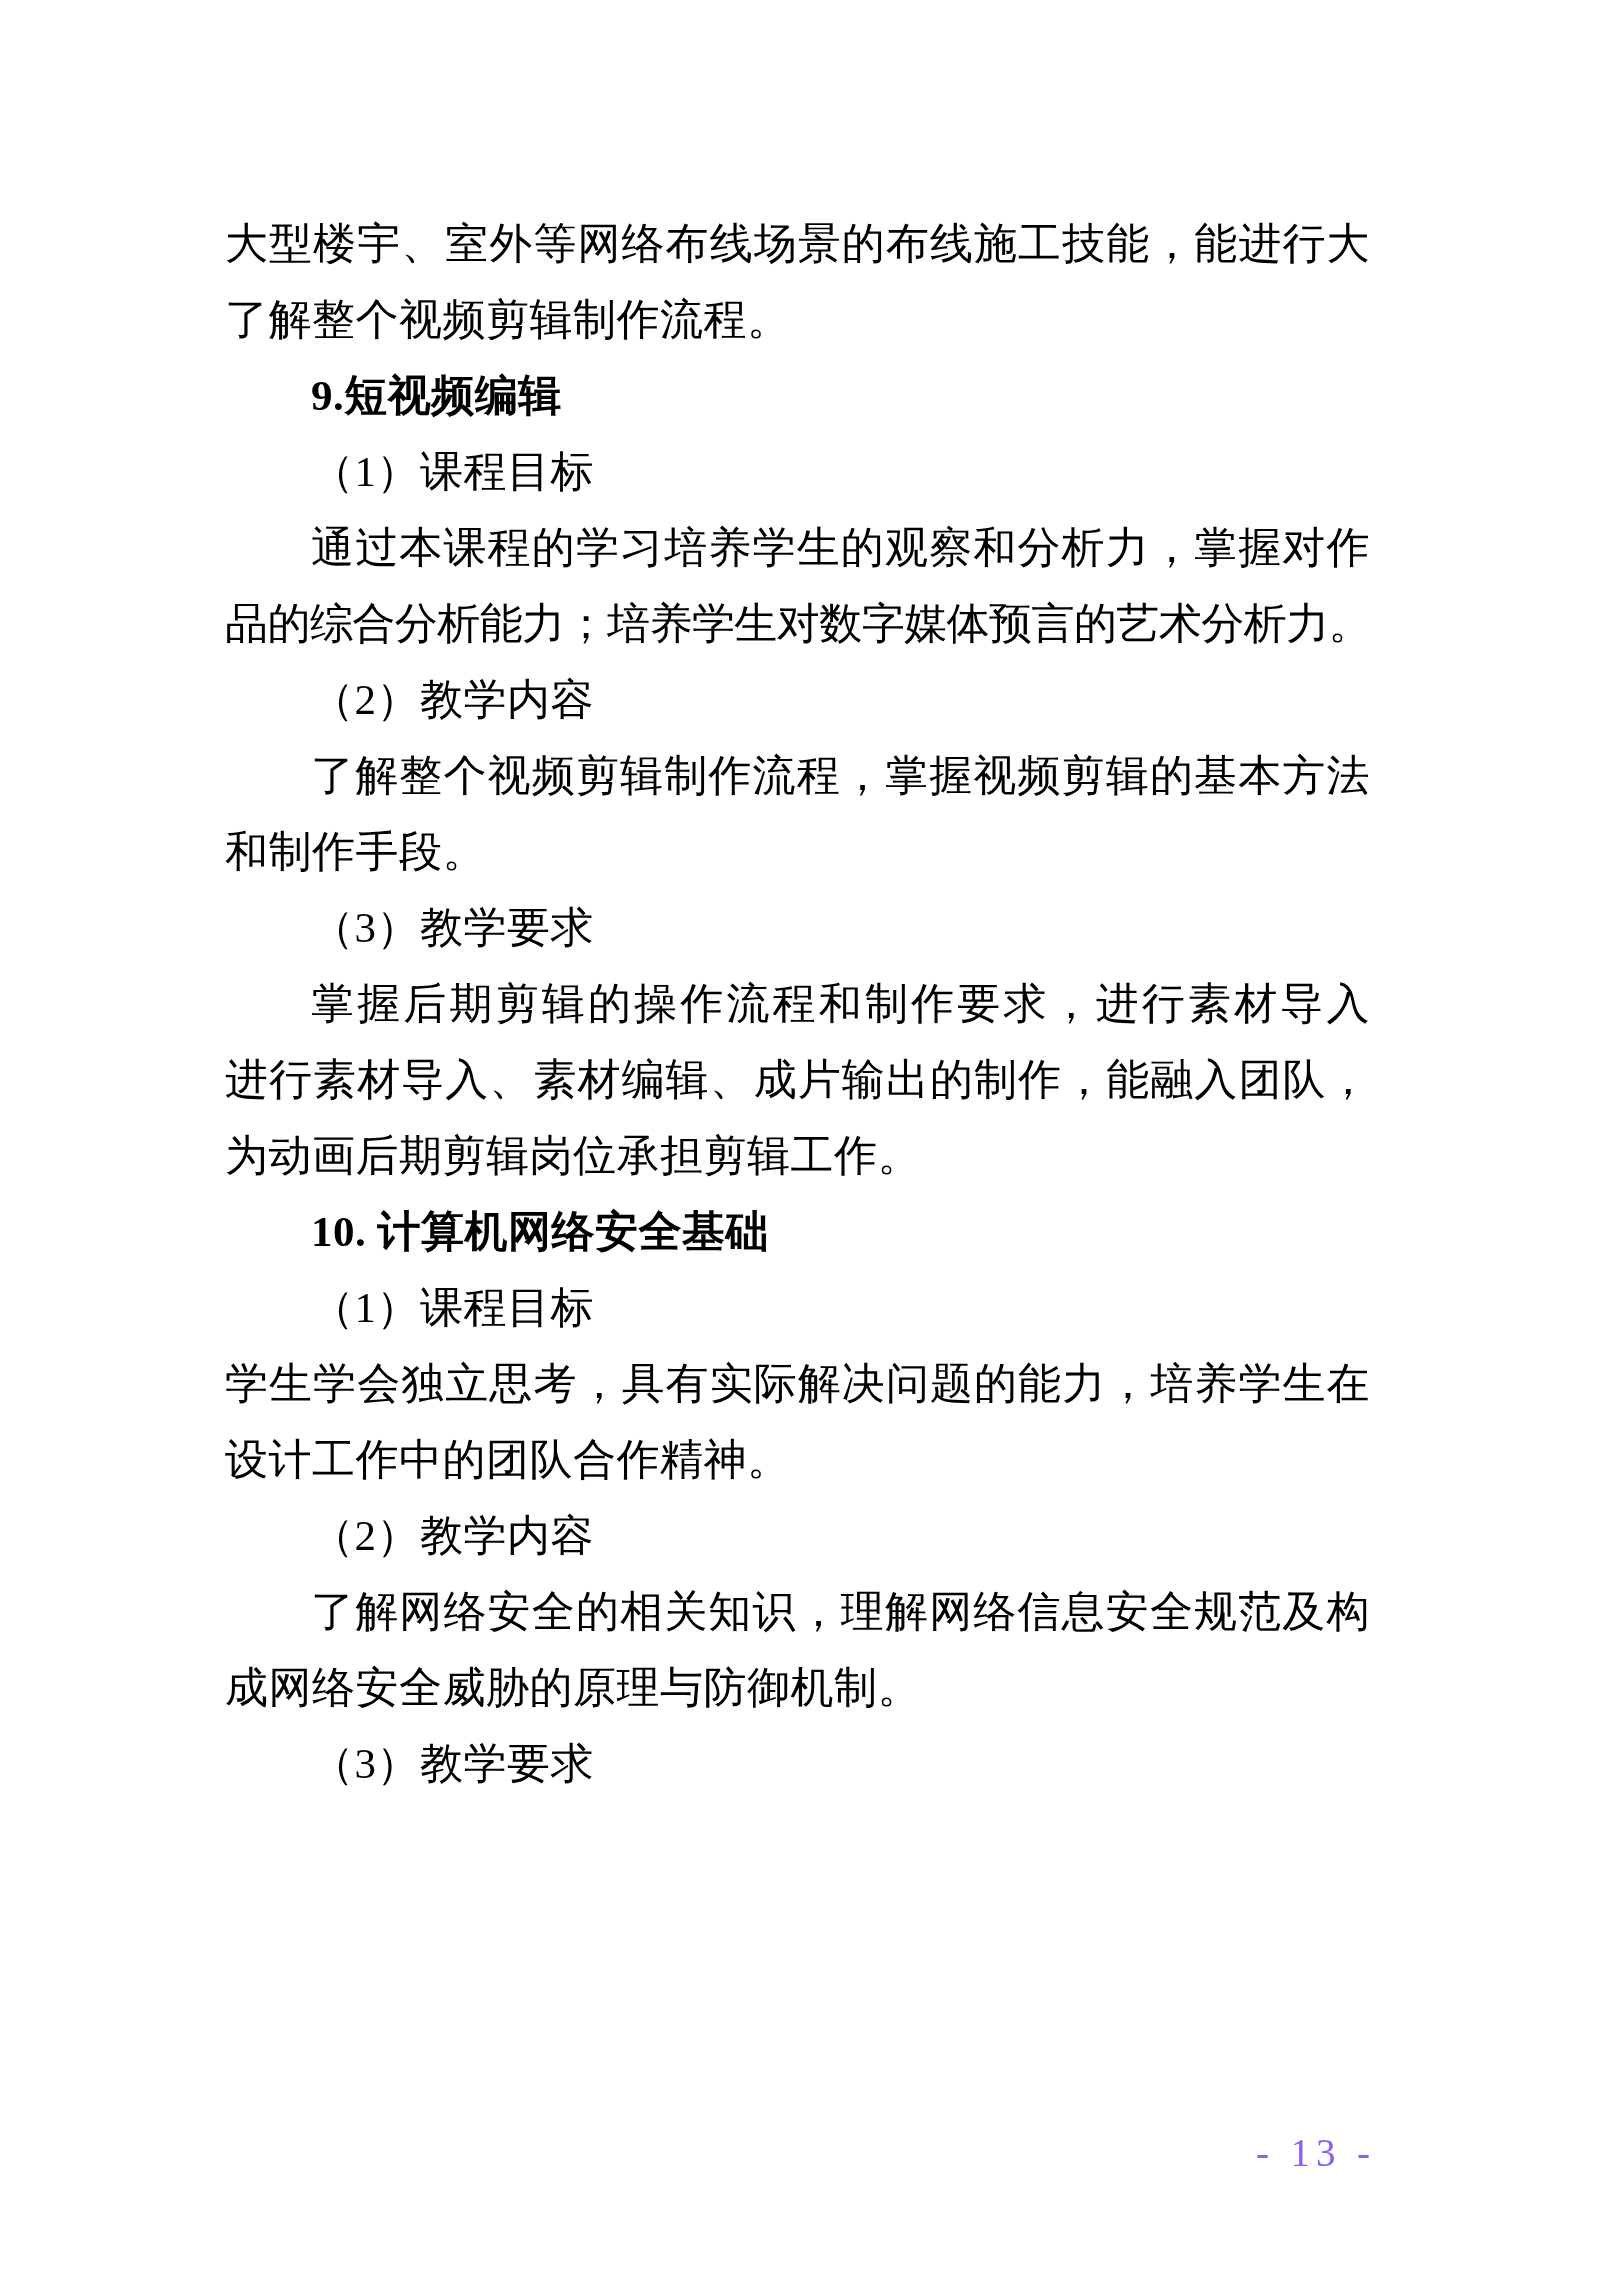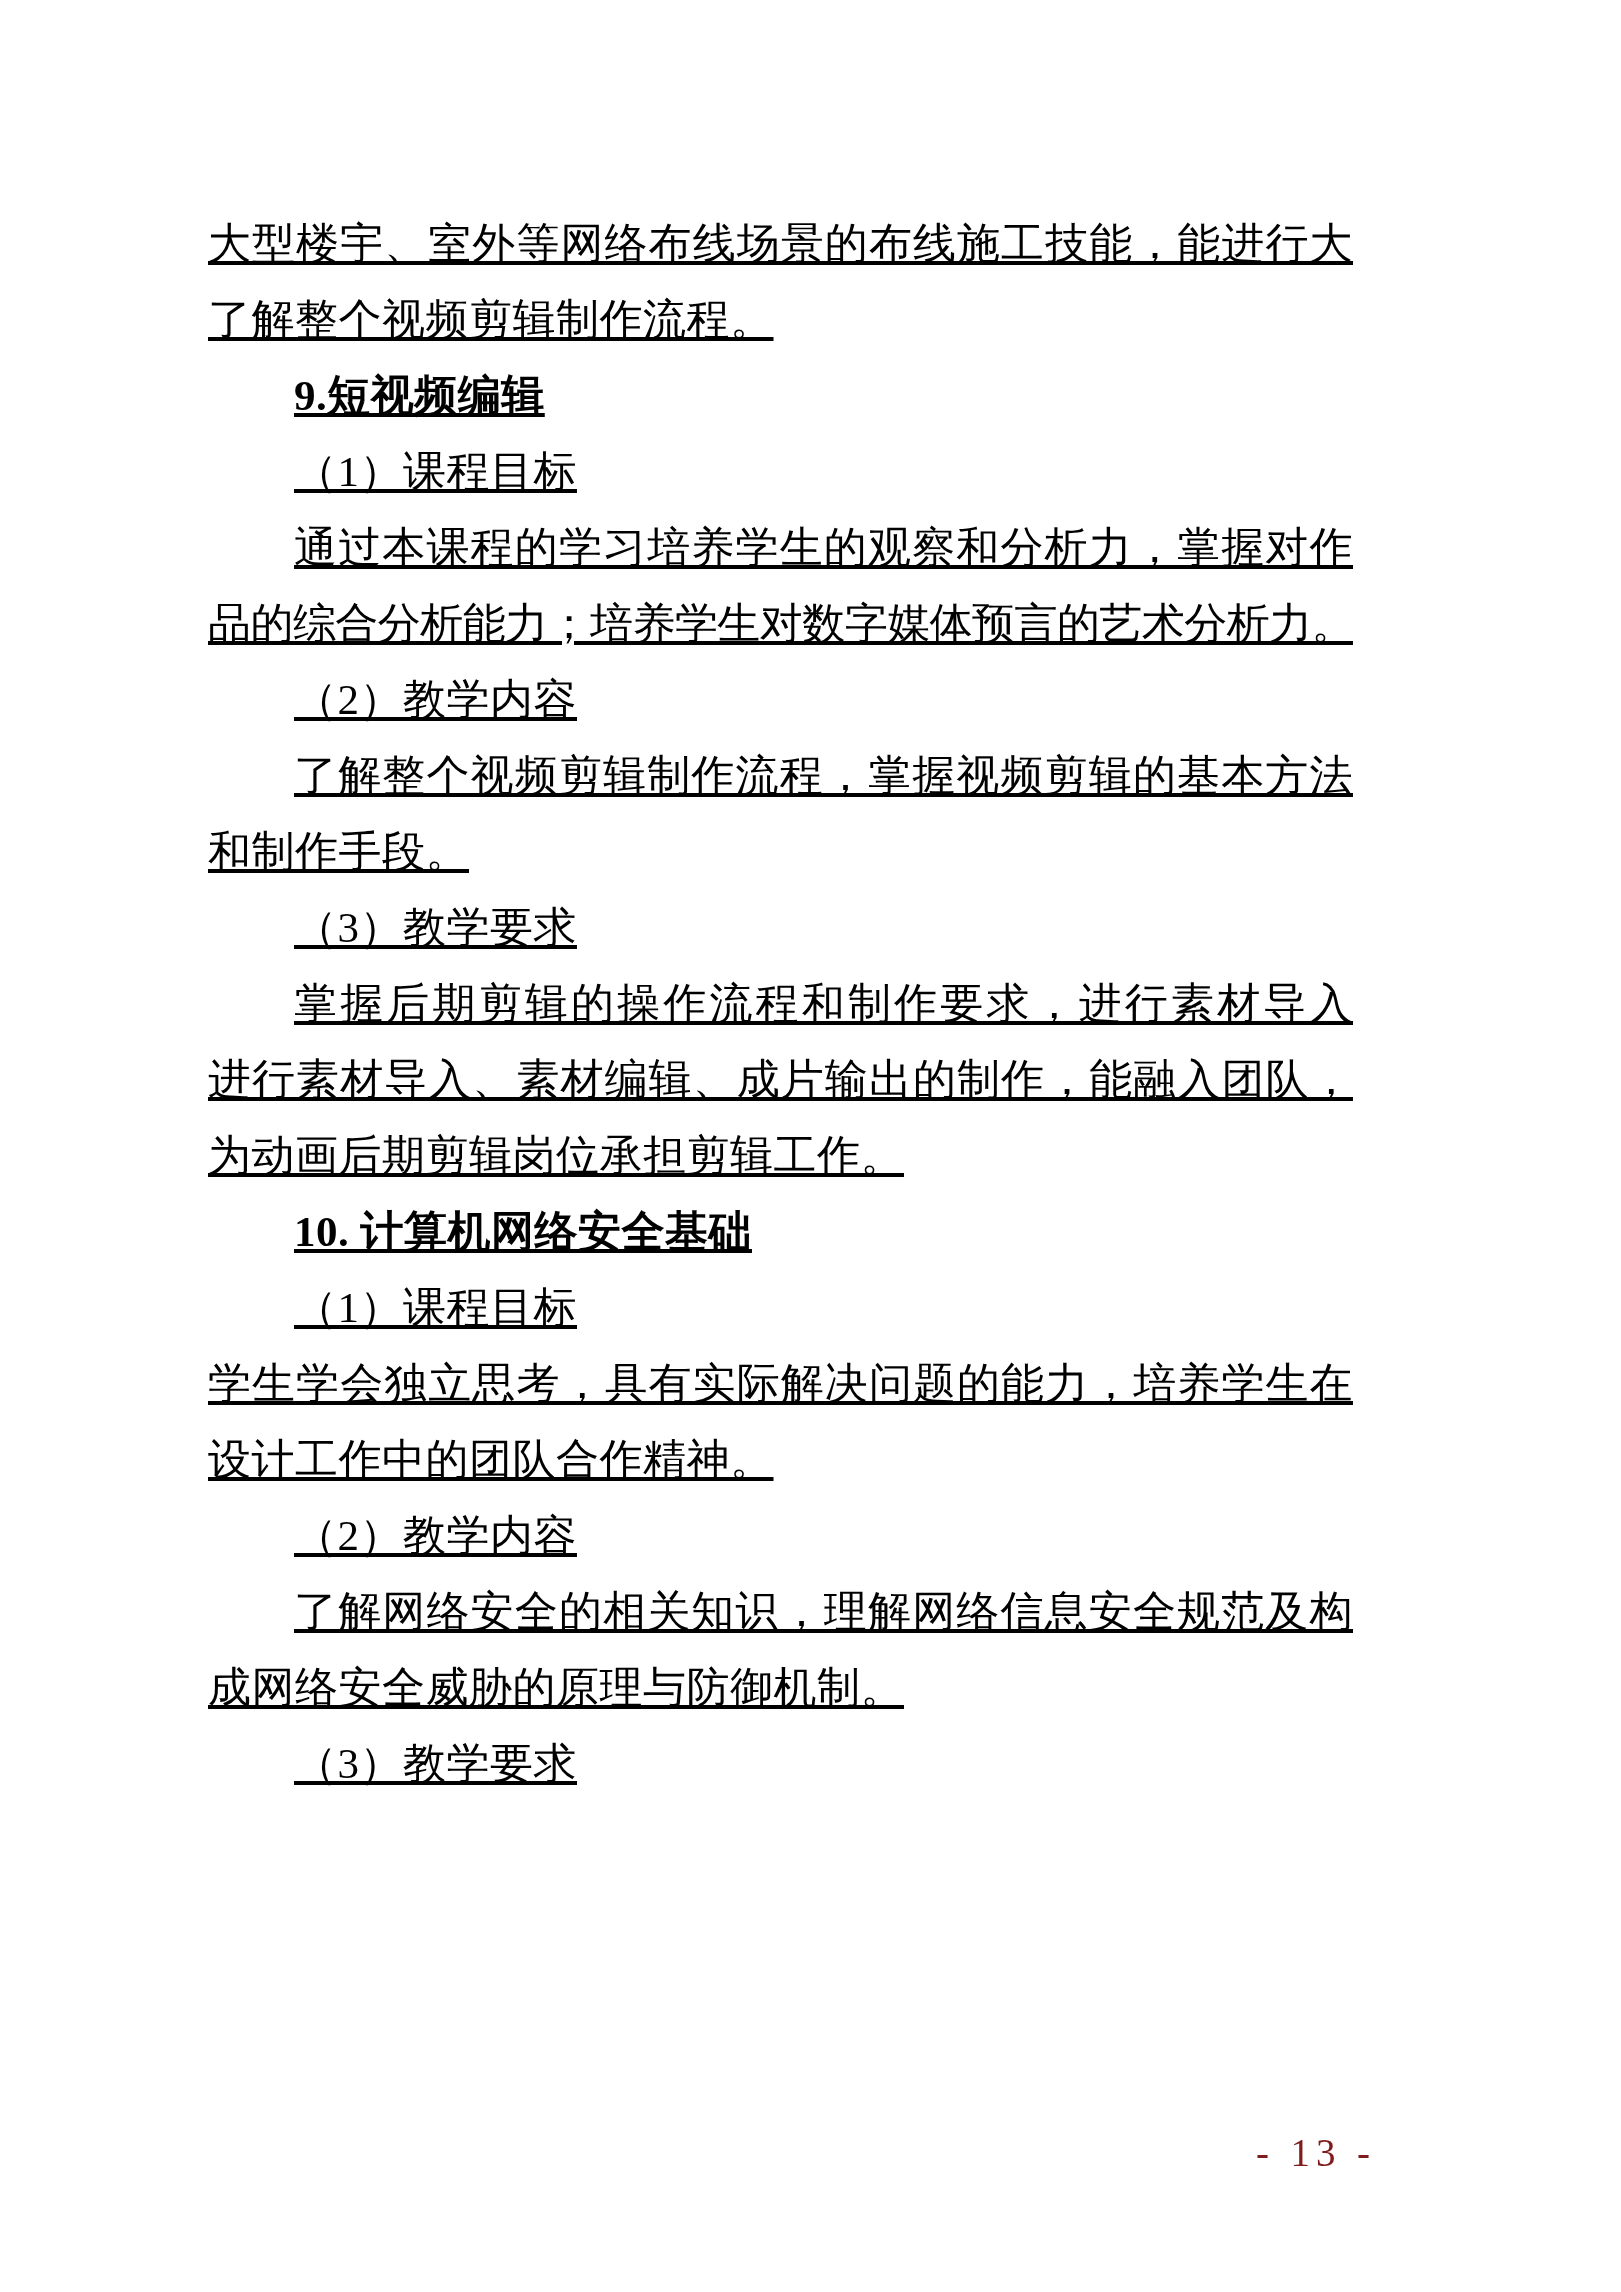--- a/index.html
+++ b/index.html
@@ -16,23 +16,22 @@
     color: #000000;
   }
   .page {
     position: absolute;
     inset: 0;
     background: #ffffff;
   }
   .text-block {
     position: absolute;
     top: 206px;
-    left: 208px;
+    left: 225px;
     width: 1145px;
-    text-decoration: underline;
   }
   .line {
     height: 76px;
     line-height: 76px;
     font-size: 43px;
     letter-spacing: 0.5px;
     white-space: nowrap;
   }
   .full {
     white-space: normal;
@@ -48,21 +47,21 @@
   .tight {
     letter-spacing: -1.6px;
   }
   .footer {
     position: absolute;
     top: 2131px;
     left: 1256px;
     font-size: 39px;
     line-height: 43px;
     letter-spacing: 5.9px;
-    color: #7f1d1d;
+    color: #8b5cf6;
     font-family: "Liberation Serif", "DejaVu Serif", serif;
     text-align: center;
   }
 </style>
 </head>
 <body>
 
 <div class="page">
   <div class="text-block">
     <div class="line full">大型楼宇、室外等网络布线场景的布线施工技能，能进行大</div>

